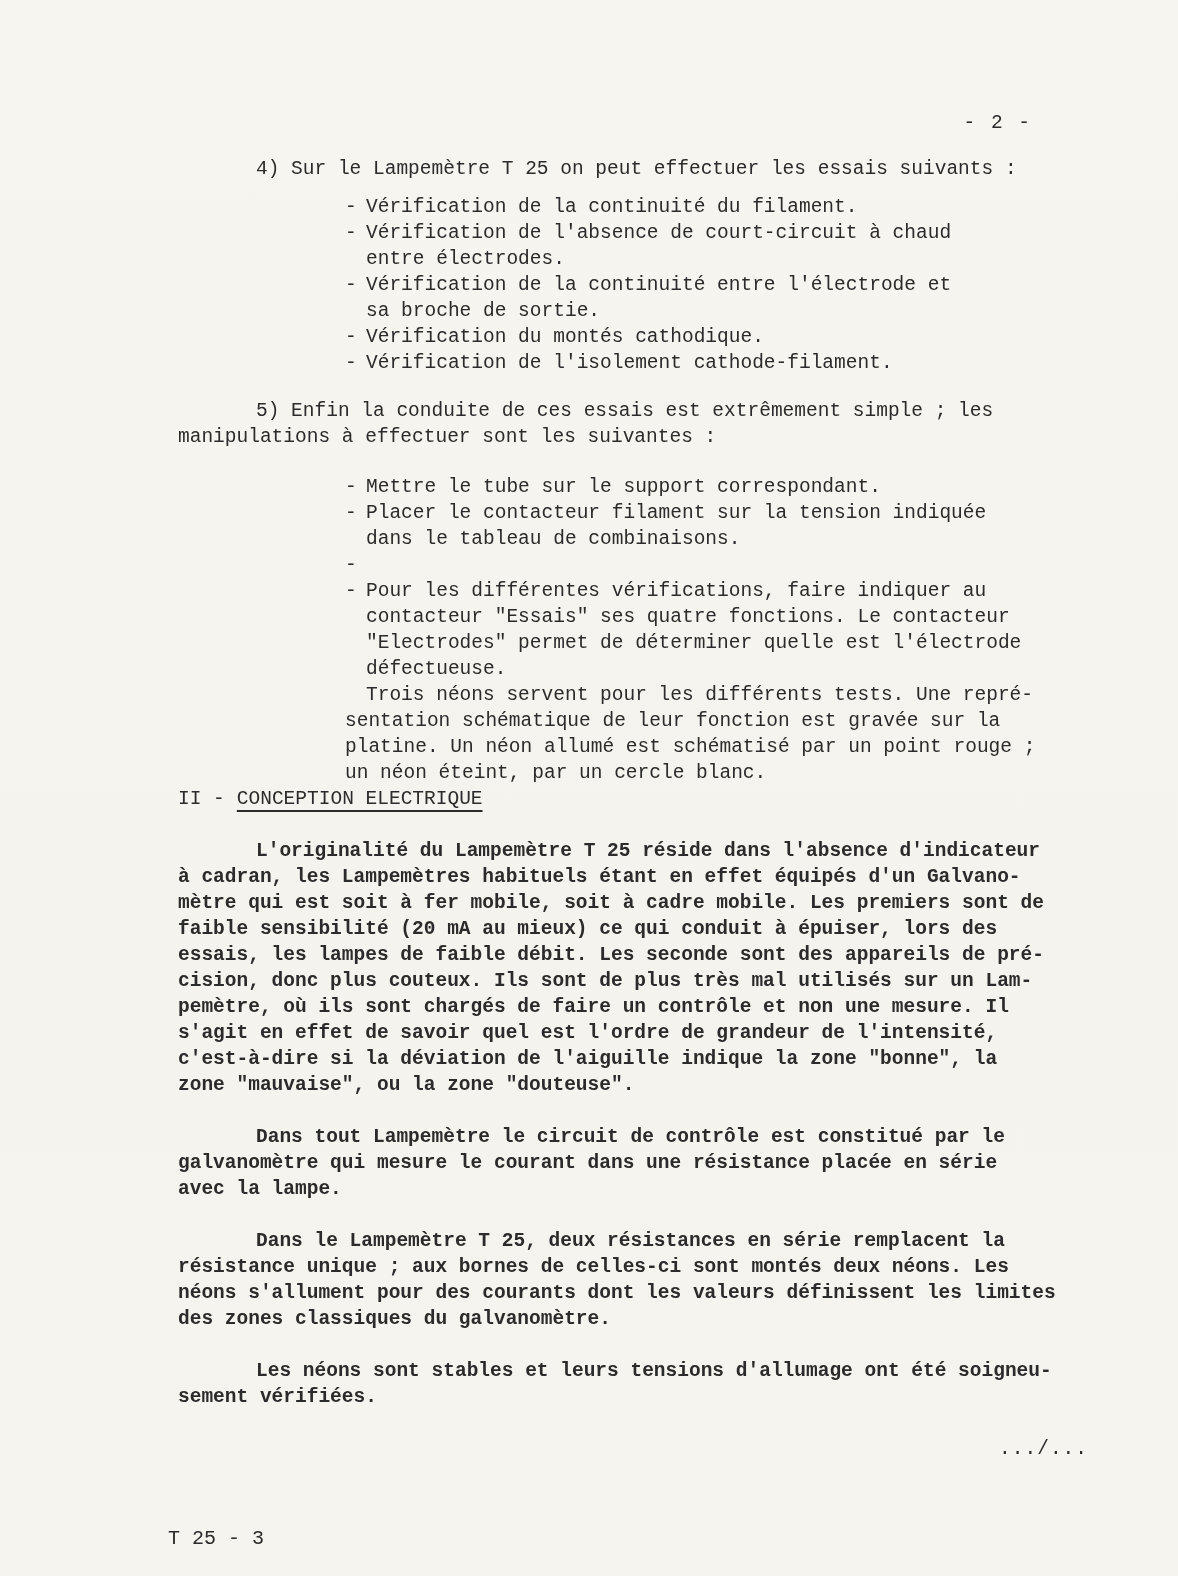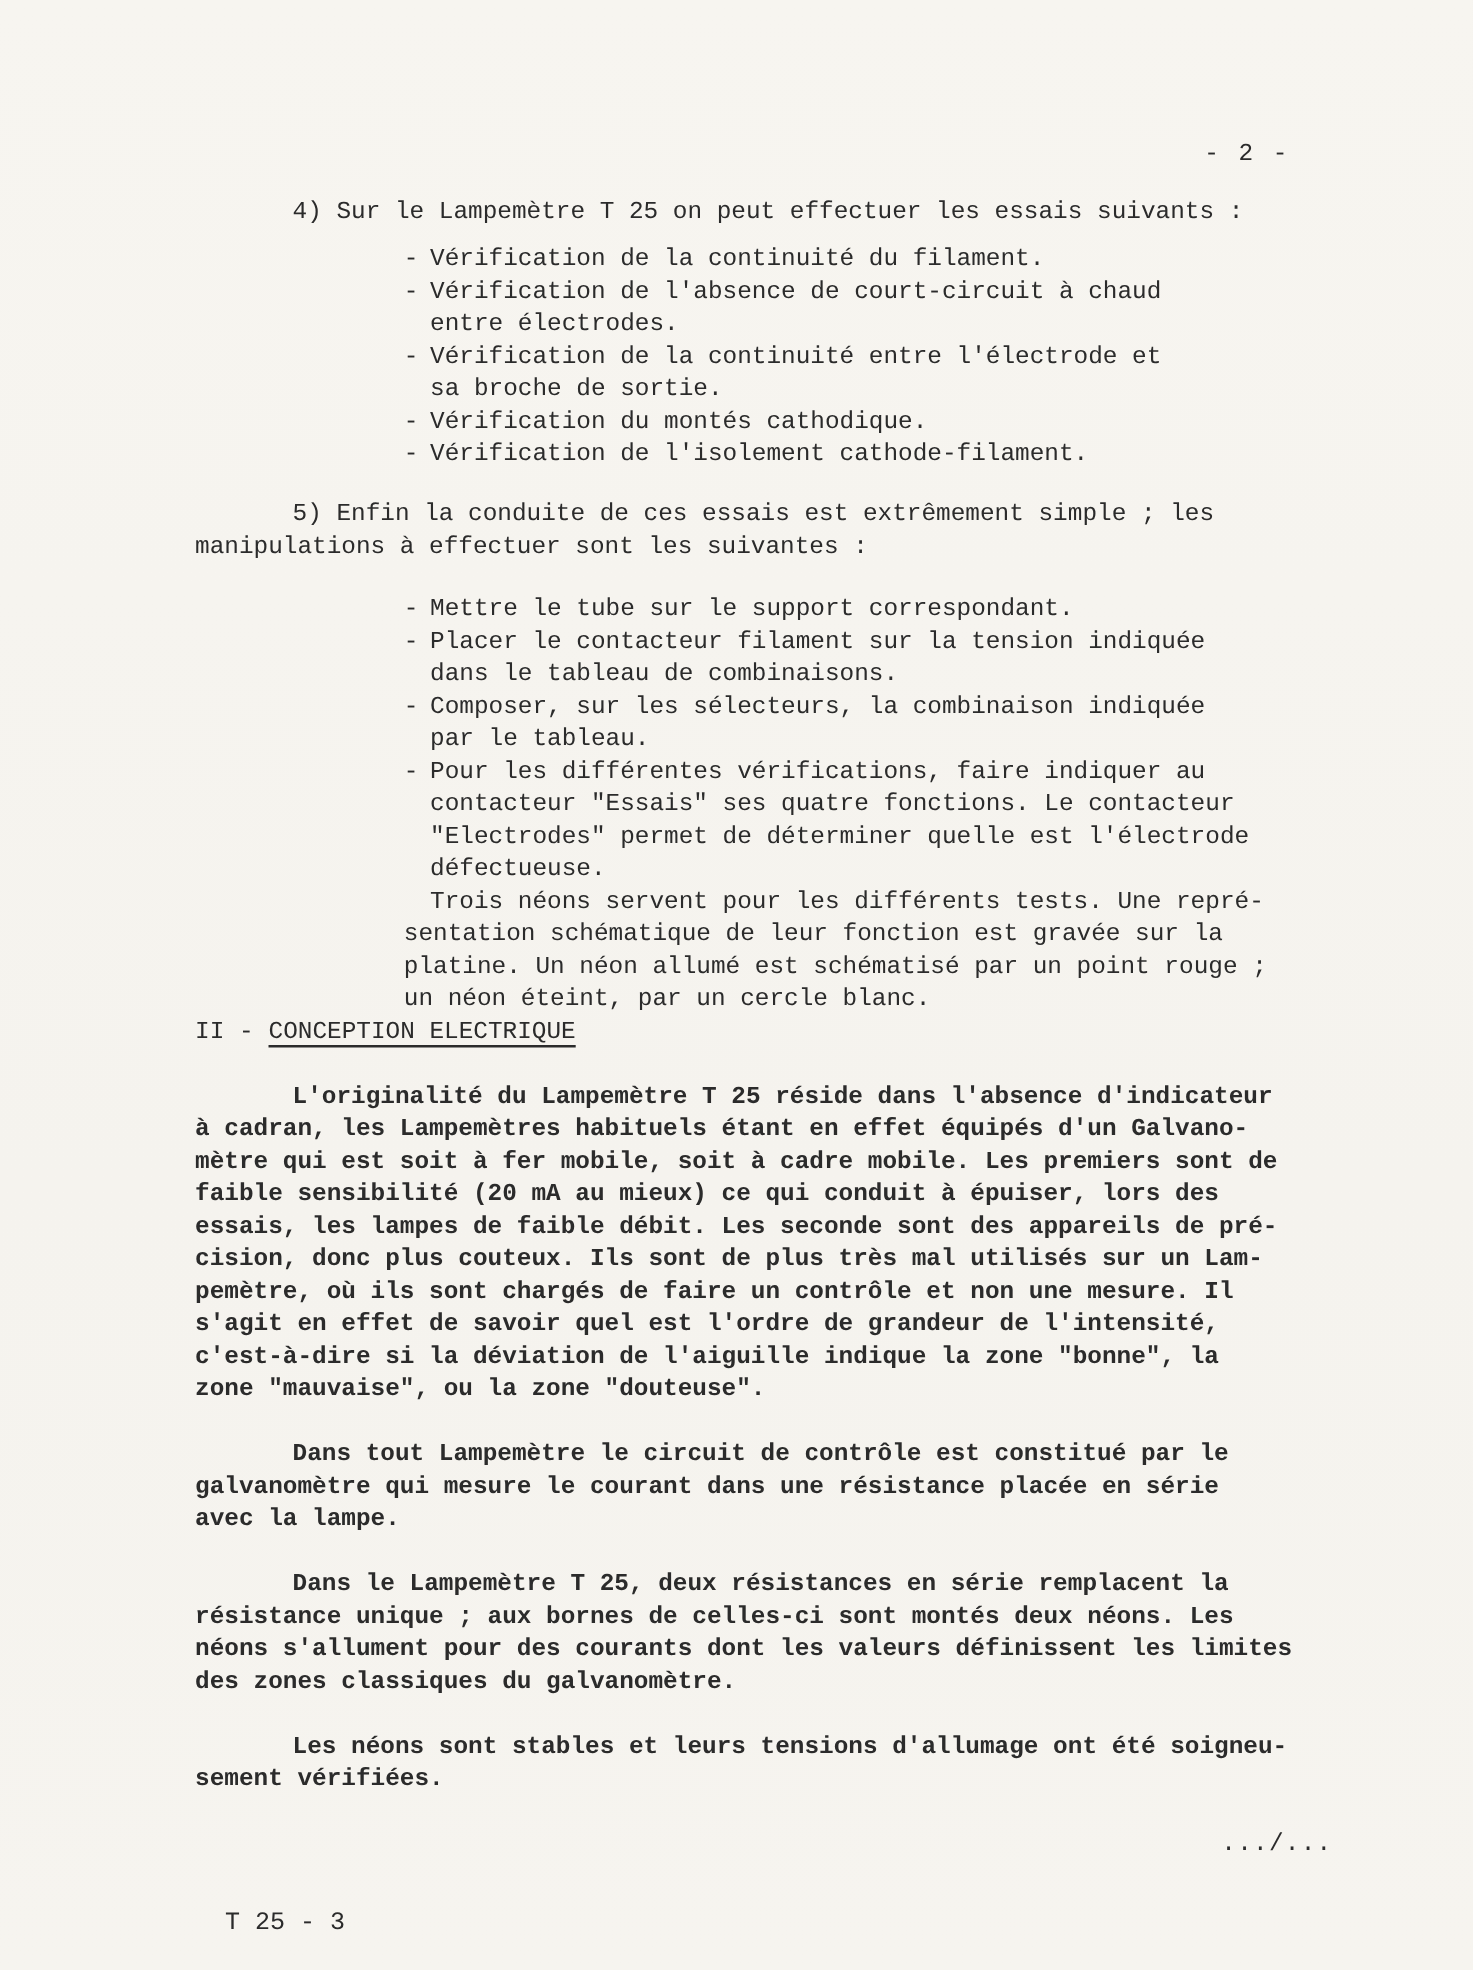--- a/index.html
+++ b/index.html
@@ -13,21 +13,21 @@
     position:relative;
     width:1178px; height:1576px;
     overflow:hidden;
     background:linear-gradient(180deg,#f7f5f0 0%,#f5f3ee 60%,#f6f4ef 100%);
   }
   .page-number {
     position:absolute; top:112px; right:146px;
     font-size:19.5px; letter-spacing:2px;
   }
   .content {
-    position:absolute; left:156px; top:156px; width:910px;
+    position:absolute; left:178px; top:156px; width:910px;
     font-size:19.5px; line-height:26px;
   }
   .pre { white-space:pre-line; }
   .h-indent { text-indent:78px; }
   .heading4 { margin-bottom:12px; }
   .heading5 { margin-top:22px; margin-bottom:24px; }
   .list { margin-left:167px; }
   .item { display:flex; }
   .dash { flex:0 0 21px; }
   .itext { white-space:pre-line; }
@@ -35,21 +35,21 @@
   .sec2head { margin-bottom:26px; }
   .underlined {
     text-decoration:underline;
     text-underline-offset:6px;
     text-decoration-thickness:2px;
     margin-left:12px;
   }
   .para { white-space:pre-line; text-indent:78px; margin-bottom:26px;font-weight:bold; }
   .continuation { text-align:right; margin-top:10px; letter-spacing:1px; }
   .footer {
-    position:absolute; left:180px; bottom:26px;
+    position:absolute; left:168px; bottom:26px;
     font-size:20px;
   }
 </style>
 </head>
 <body>
 
 <div class="page">
 
   <div class="page-number">- 2 -</div>
 
@@ -90,22 +90,20 @@
         <span class="dash">-</span>
         <span class="itext">Mettre le tube sur le support correspondant.</span>
       </div>
       <div class="item">
         <span class="dash">-</span>
         <span class="itext">Placer le contacteur filament sur la tension indiquée
 dans le tableau de combinaisons.</span>
       </div>
       <div class="item">
         <span class="dash">-</span>
-        <span class="itext">Composer, sur les sélecteurs, la combinaison indiquée
-par le tableau.</span>
       </div>
       <div class="item">
         <span class="dash">-</span>
         <span class="itext">Pour les différentes vérifications, faire indiquer au
 contacteur "Essais" ses quatre fonctions. Le contacteur
 "Electrodes" permet de déterminer quelle est l'électrode
 défectueuse.</span>
       </div>
     </div>
 

